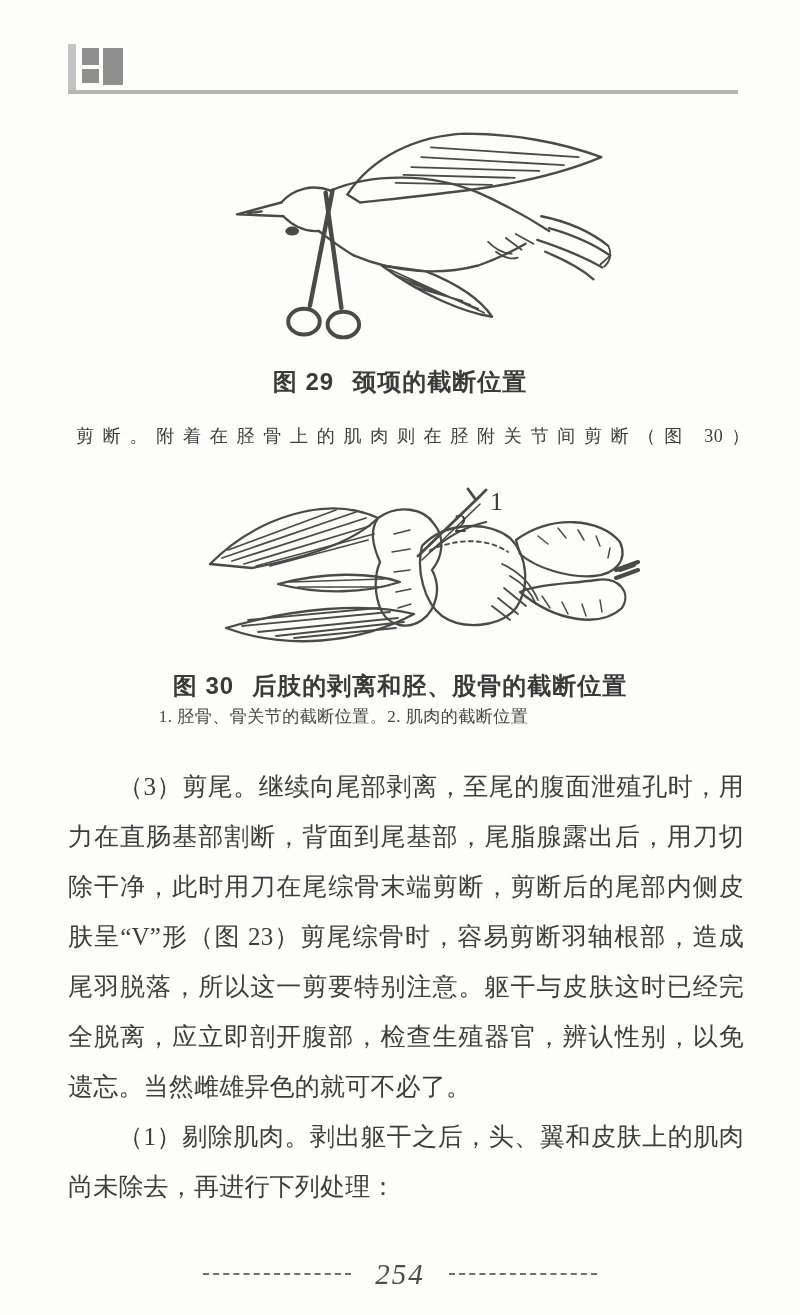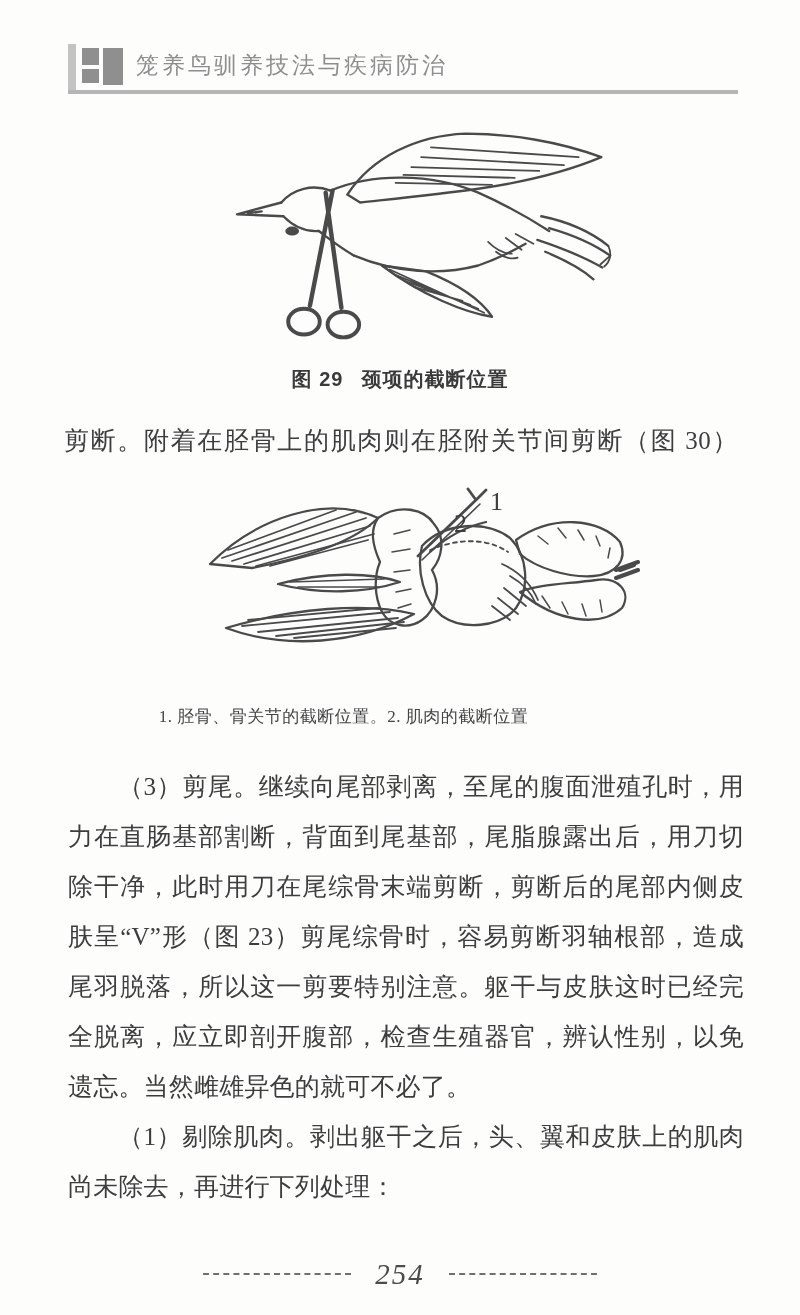--- a/index.html
+++ b/index.html
@@ -29,34 +29,34 @@
   .header-rule { position: absolute; left: 0; top: 46px; width: 670px; height: 4px; background: #b5b5b5; }
 
   
   .fig29 { position: absolute; left: 222px; top: 106px; width: 418px; height: 256px; }
   .fig30 { position: absolute; left: 186px; top: 476px; width: 454px; height: 190px; }
   svg { display: block; width: 100%; height: 100%; }
 
   .caption {
     position: absolute; left: 0; width: 800px; text-align: center;
     font-family: "Liberation Sans", "DejaVu Sans", sans-serif;
-    font-weight: bold; font-size: 20px; color: #3a3a3a; letter-spacing: 1px;
+    font-weight: bold; font-size: 24px; color: #3a3a3a; letter-spacing: 1px;
   }
   .caption .cap-label { margin-right: 18px; }
   .caption29 { top: 366px; }
   .caption30 { top: 670px; }
   .fig-legend {
     position: absolute; top: 705px; left: 0; width: 687px; text-align: center;
     font-size: 17px; color: #454545; letter-spacing: 0.5px;
   }
 
   
   .intro-line {
-    position: absolute; left: 64px; top: 424px; width: 674px;
-    font-size: 25px; color: #3d3d3d;
+    position: absolute; left: 76px; top: 424px; width: 674px;
+    font-size: 18px; color: #3d3d3d;
     text-align: justify; text-align-last: justify; letter-spacing: 0.5px;
   }
   .body-text {
     position: absolute; left: 68px; top: 762px; width: 676px;
     font-size: 25px; line-height: 50px; color: #3d3d3d;
     text-align: justify; letter-spacing: 0.2px;
   }
   .body-text p { text-indent: 2em; margin: 0; }
 
   
@@ -75,21 +75,20 @@
 
 <div class="page">
 
   <div class="header">
     <div class="header-vbar"></div>
     <div class="logo">
       <div class="sq1"></div>
       <div class="sq2"></div>
       <div class="sq3"></div>
     </div>
-    <div class="header-title">笼养鸟驯养技法与疾病防治</div>
     <div class="header-rule"></div>
   </div>
 
   <div class="fig29">
     <svg viewBox="0 0 420 260">
       <g stroke="#4a4a4a" fill="none" stroke-width="2.4" stroke-linecap="round" stroke-linejoin="round">
 
         <path d="M13,110 L58,98 M13,110 L60,112 M24,109 l14,-2"></path>
 
         <path d="M58,98 C70,84 90,79 108,86"></path>
@@ -158,20 +157,23 @@
         <path d="M334,116 C370,146 414,152 436,132 C446,116 432,100 410,104 C382,108 352,108 334,116 Z"></path>
         <path d="M356,120 l8,12 M376,126 l6,12 M396,128 l4,12 M414,124 l2,12" stroke-width="1.5"></path>
 
         <path d="M430,94 L452,86 M430,102 L452,94 M434,94 l14,-5" stroke-width="4"></path>
       </g>
       <text x="304" y="34" font-size="26" fill="#3c3c3c" font-family="Liberation Serif, serif">1</text>
       <text x="268" y="56" font-size="26" fill="#3c3c3c" font-family="Liberation Serif, serif">2</text>
     </svg>
   </div>
 
+  <div class="caption caption30">
+    <span class="cap-label">图 30</span><span>后肢的剥离和胫、股骨的截断位置</span>
+  </div>
   <div class="fig-legend">1. 胫骨、骨关节的截断位置。2. 肌肉的截断位置</div>
 
   <div class="body-text">
     <p>（3）剪尾。继续向尾部剥离，至尾的腹面泄殖孔时，用力在直肠基部割断，背面到尾基部，尾脂腺露出后，用刀切除干净，此时用刀在尾综骨末端剪断，剪断后的尾部内侧皮肤呈“V”形（图 23）剪尾综骨时，容易剪断羽轴根部，造成尾羽脱落，所以这一剪要特别注意。躯干与皮肤这时已经完全脱离，应立即剖开腹部，检查生殖器官，辨认性别，以免遗忘。当然雌雄异色的就可不必了。</p>
     <p>（1）剔除肌肉。剥出躯干之后，头、翼和皮肤上的肌肉尚未除去，再进行下列处理：</p>
   </div>
 
   <div class="footer">
     <div class="footer-dash"></div>
     <div class="page-number">254</div>

